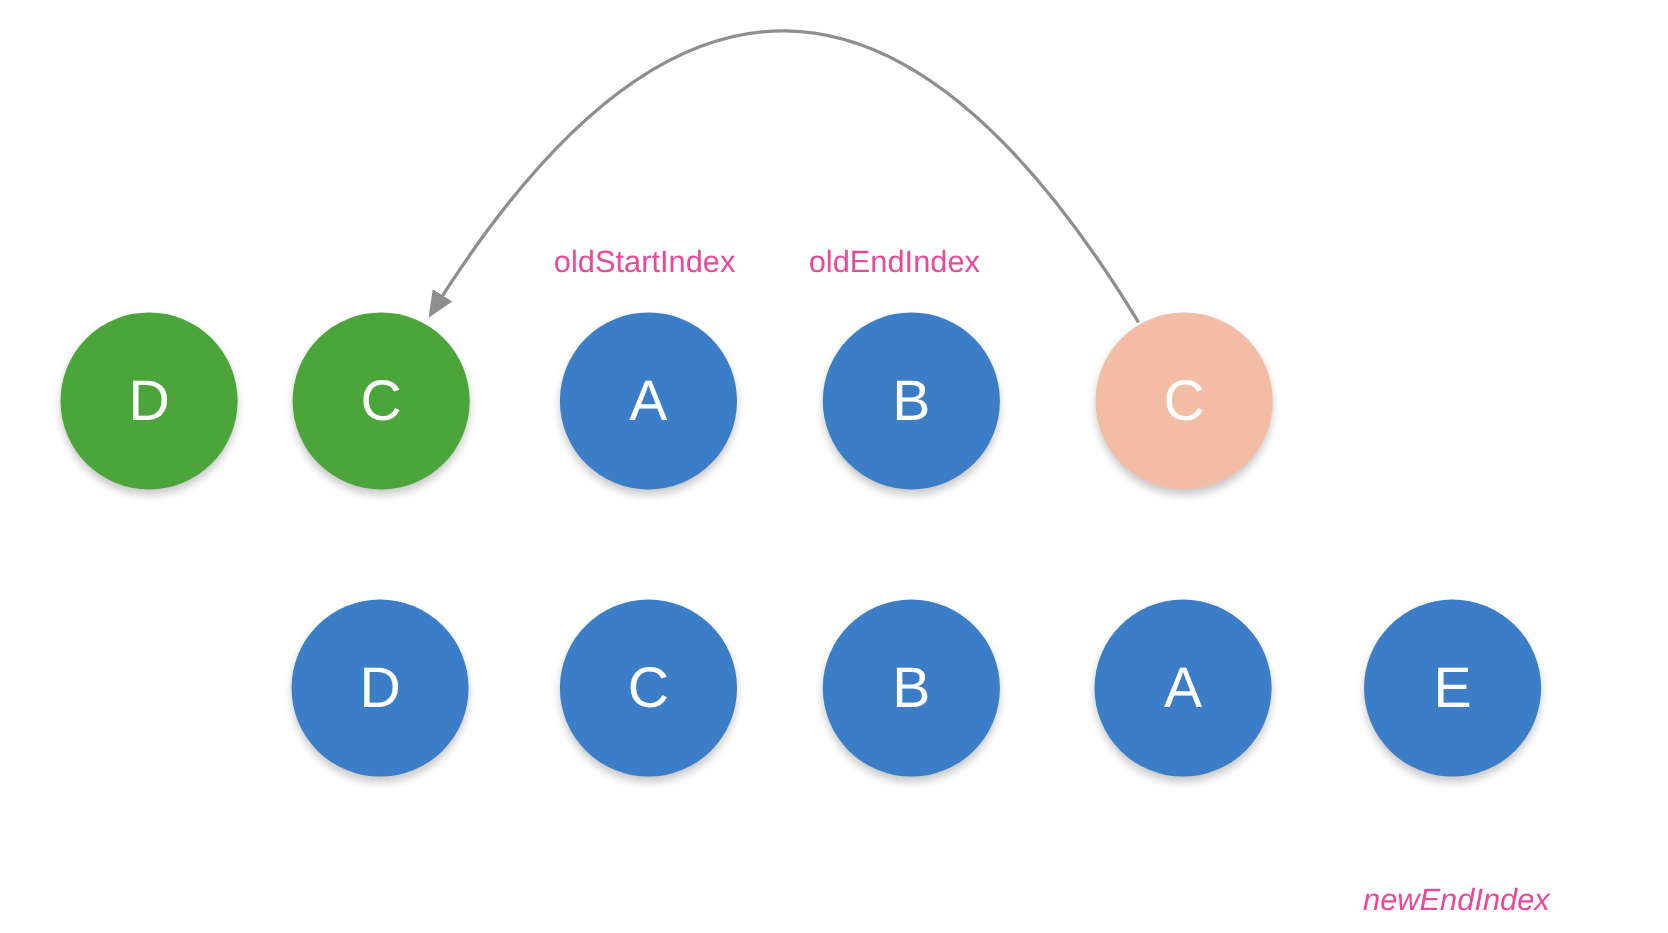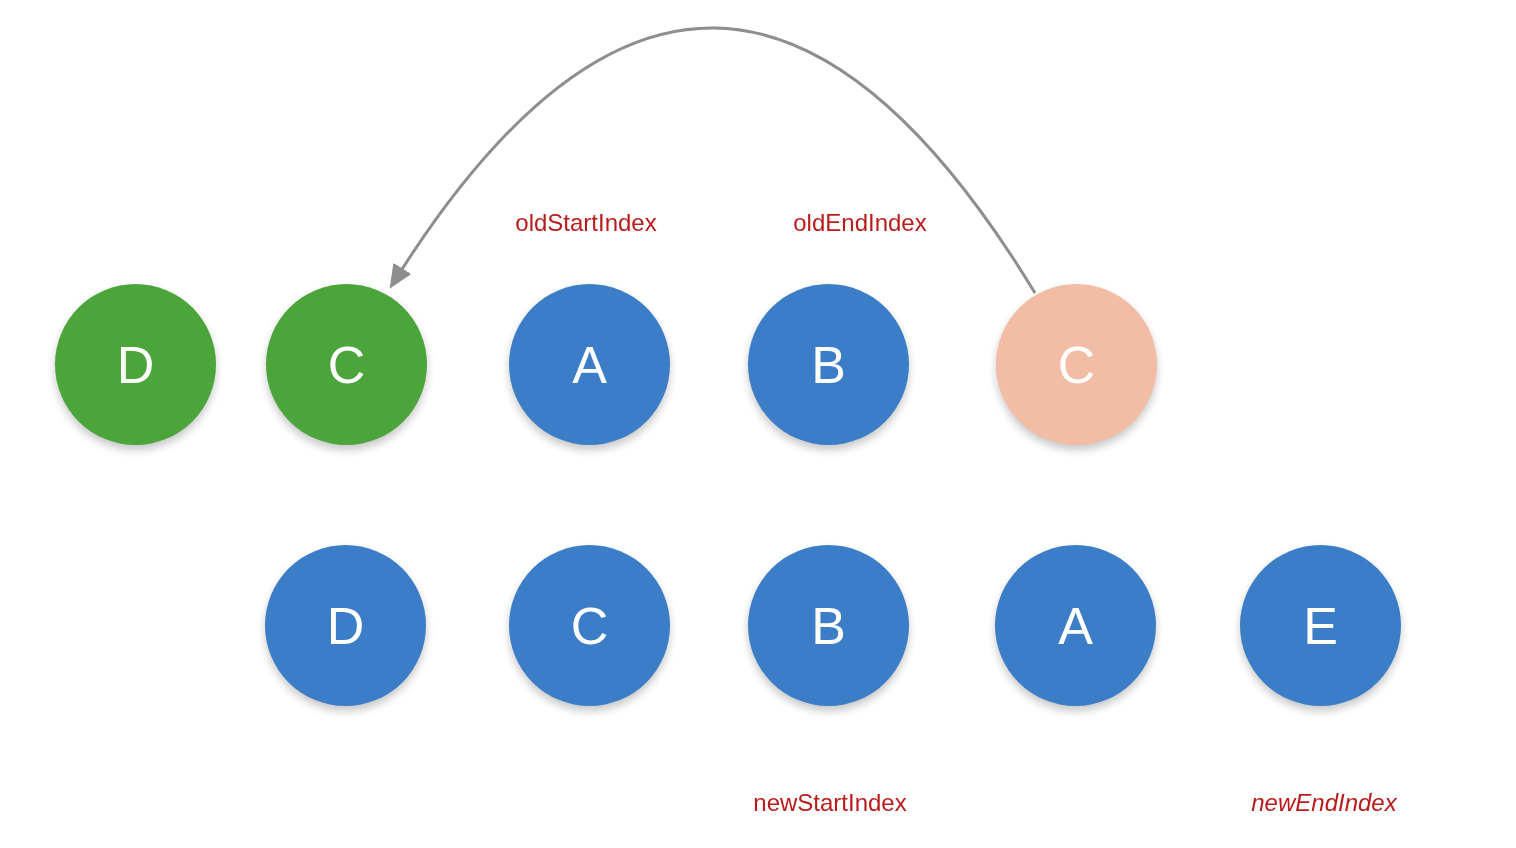--- a/index.html
+++ b/index.html
@@ -28,25 +28,26 @@
     line-height: 1;
     box-shadow: 0 5px 8px rgba(0,0,0,0.22);
     user-select: none;
   }
   .node.green { background: #4BA53B; }
   .node.blue  { background: #3B7EC7; }
   .node.peach { background: #F2BCA5; }
   .idx-label {
     position: absolute;
     transform: translateX(-50%);
-    font-size: 24px;
+    font-size: 28px;
     line-height: 33px;
-    color: #b91c1c;
+    color: #ec4899;
     white-space: nowrap;
     user-select: none;
+    margin-top: 15px;
   }
   #arrow-layer {
     position: absolute;
     left: 0;
     top: 0;
     width: 1516px;
     height: 848px;
     pointer-events: none;
   }
 </style>
@@ -58,22 +59,21 @@
   <svg id="arrow-layer" viewBox="0 0 1516 848" xmlns="http://www.w3.org/2000/svg">
     <defs>
       <marker id="arrowhead" markerWidth="8" markerHeight="7" refX="6.5" refY="3.5" orient="auto" markerUnits="strokeWidth">
         <polygon points="0 0, 8 3.5, 0 7" fill="#8E8E8E"></polygon>
       </marker>
     </defs>
     <path d="M 1035 293 Q 715 -233 392 285" fill="none" stroke="#8E8E8E" stroke-width="3" marker-end="url(#arrowhead)"></path>
   </svg>
 
   <div class="idx-label" style="left:586px; top:206px;">oldStartIndex</div>
-  <div class="idx-label" style="left:860px; top:206px;">oldEndIndex</div>
-  <div class="idx-label" style="left:830px; top:786px;">newStartIndex</div>
+  <div class="idx-label" style="left:813px; top:206px;">oldEndIndex</div>
   <div class="idx-label" style="left:1324px; top:786px;font-style:italic;">newEndIndex</div>
 
   <div class="node green" style="left:55px; top:284px;">
     <span>D</span>
   </div>
   <div class="node green" style="left:266px; top:284px;">
     <span>C</span>
   </div>
   <div class="node blue" style="left:509px; top:284px;">
     <span>A</span>

